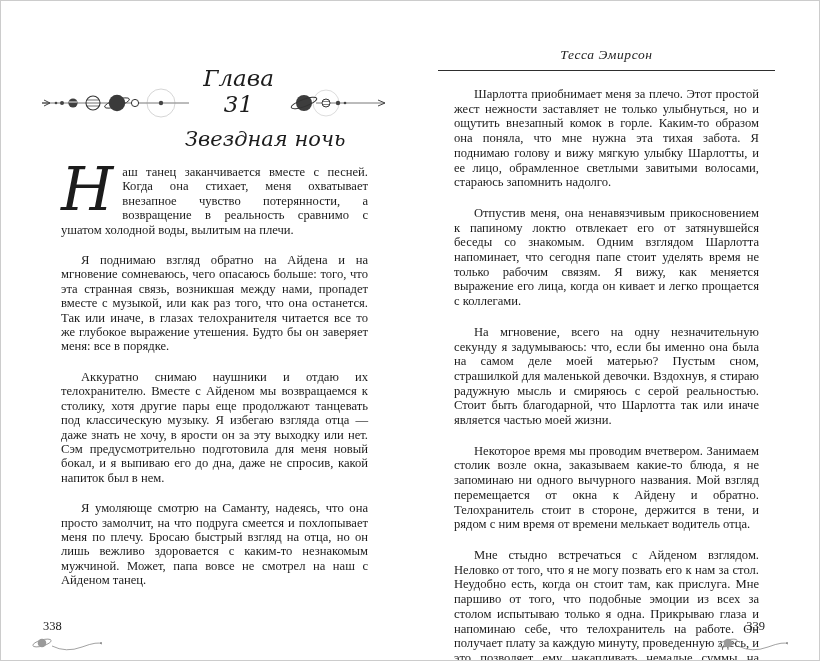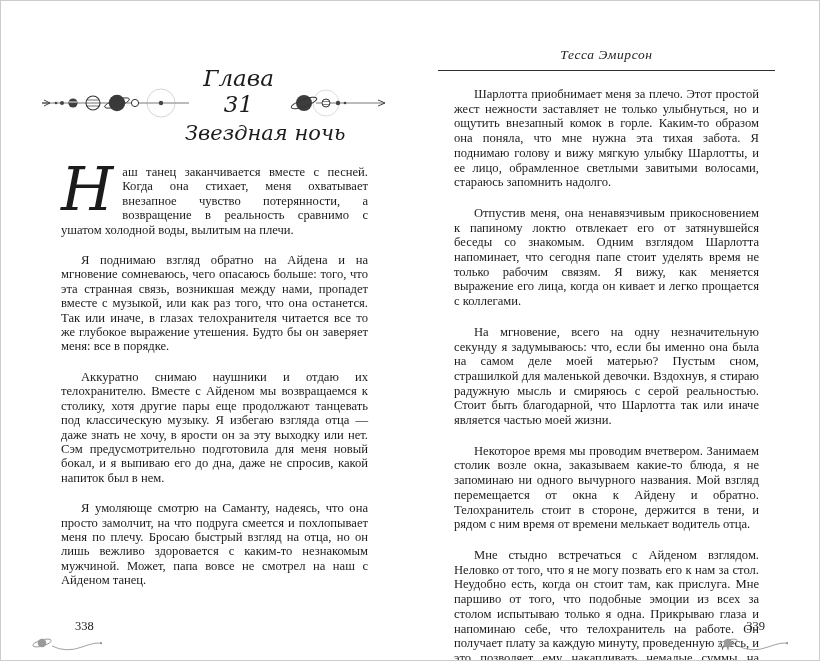--- a/index.html
+++ b/index.html
@@ -13,32 +13,32 @@
   .running-head{margin-top:38px;text-align:center;font-style:italic;font-size:13.5px;letter-spacing:.6px;}
   .head-rule{border-top:1px solid #2e2e2e;margin:7px 0 13px 0;}
 
   
   .chapter-head{position:relative;height:86px;margin-top:62px;}
   .orn{position:absolute;top:22px;}
   .orn-left{left:-6px;width:152px;height:36px;}
   .orn-right{right:-4px;width:98px;height:36px;}
   .chapter-titles{position:absolute;left:140px;right:92px;top:2px;text-align:center;font-style:italic;font-family:"DejaVu Serif","Liberation Serif",serif;}
   .chapter-label{font-size:23px;line-height:26px;}
-  .chapter-title{font-size:21px;line-height:26px;margin-top:3px;white-space:nowrap;}
+  .chapter-title{font-size:21px;line-height:26px;margin-top:9px;white-space:nowrap;}
 
   
   .body-text{margin-top:8px;font-size:12.6px;line-height:14.4px;text-align:justify;hyphens:auto;}
   .right-body{font-size:12.6px;line-height:14.7px;text-align:justify;hyphens:auto;}
   .para{margin:16px;text-indent:20px;}
   .para.first{text-indent:0;}
   .dropcap{float:left;font-family:"DejaVu Serif",serif;font-style:italic;font-weight:400;font-size:60px;line-height:42px;padding:3px 9px 0 0;}
 
   
   .page-number{position:absolute;bottom:26px;font-size:12.5px;}
-  .pn-left{left:74px;}
+  .pn-left{left:42px;}
   .pn-right{right:54px;text-align:center;}
   .corner-orn{position:absolute;bottom:6px;width:74px;height:20px;}
   .corner-orn.cl{left:30px;}
   .corner-orn.cr{right:28px;}
 </style>
 </head>
 <body>
 
 <div class="frame">
 

